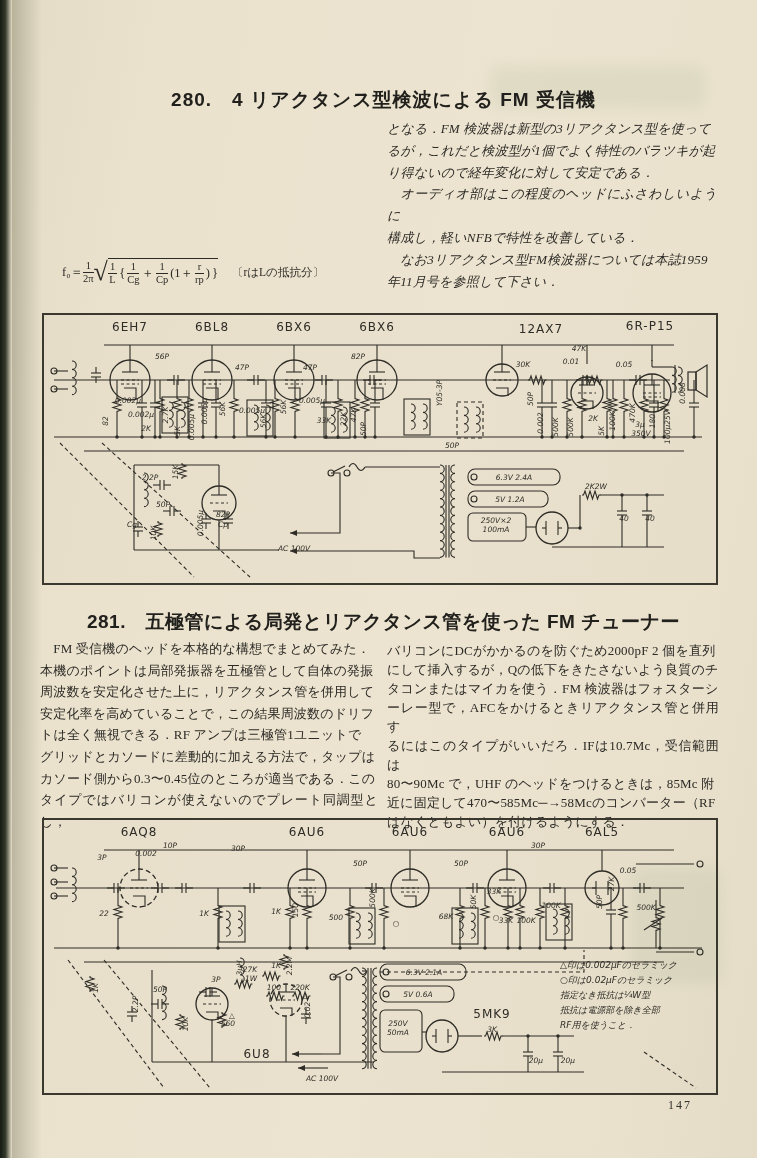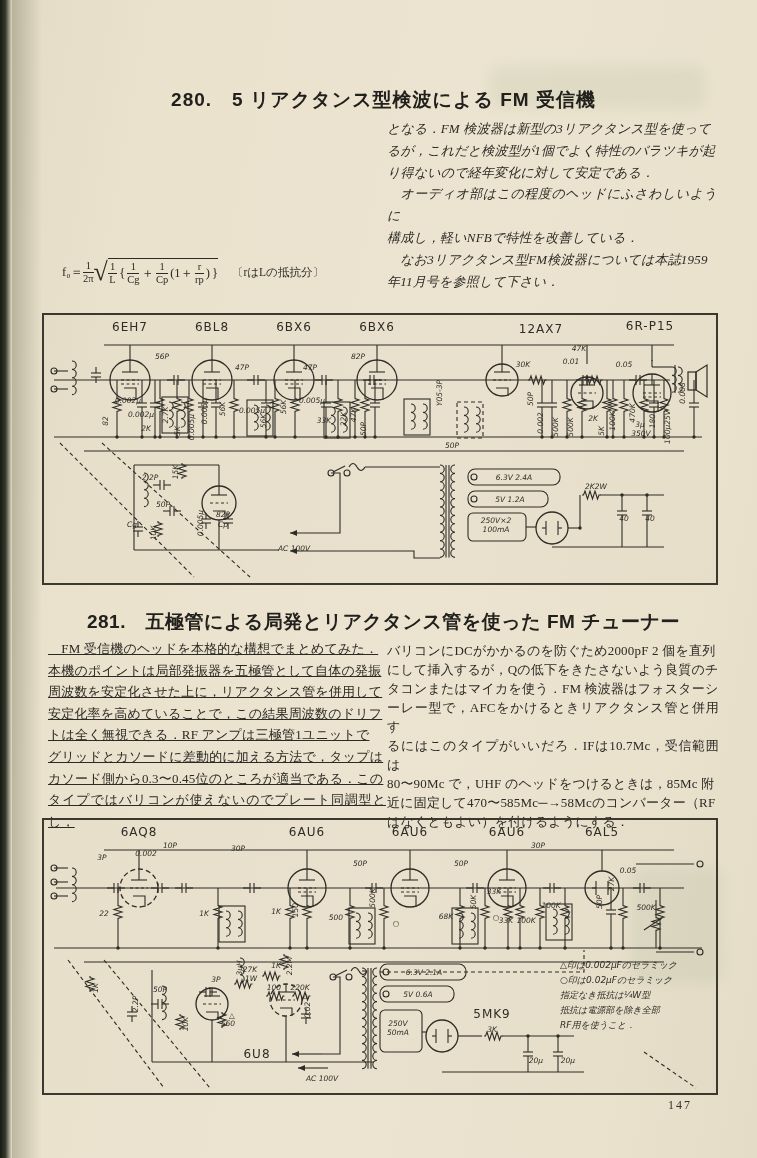--- a/index.html
+++ b/index.html
@@ -12,21 +12,21 @@
     background:linear-gradient(to right,rgba(70,70,45,.28),rgba(0,0,0,0));}
   .ghost{position:absolute;background:rgba(120,150,112,.10);filter:blur(7px);border-radius:10px;}
   .title{position:absolute;left:40px;right:30px;text-align:center;
     font-family:"Liberation Sans","DejaVu Sans",sans-serif;font-weight:bold;color:#21201c;}
   .t280{top:74px;font-size:19px;letter-spacing:1px;}
   .t281{top:596px;font-size:19px;letter-spacing:.5px;}
   .coltext{position:absolute;white-space:pre-line;font-size:13px;line-height:21.8px;
     letter-spacing:.2px;text-align:justify;}
   .c280l{left:57px;top:112px;width:328px;}
   .c280r{left:387px;top:118px;width:330px;font-style:italic;}
-  .c281l{left:48px;top:638px;width:338px;line-height:21.6px;text-decoration:underline;}
+  .c281l{left:40px;top:638px;width:338px;line-height:21.6px;}
   .c281r{left:387px;top:641px;width:332px;line-height:19px;}
   .formula{position:absolute;left:62px;top:258px;width:330px;font-size:12.5px;
     display:flex;align-items:center;gap:0;color:#2c2a26;}
   .frac{display:inline-flex;flex-direction:column;text-align:center;font-size:10.5px;line-height:1.15;}
   .frac .num{border-bottom:1px solid #2c2a26;padding:0 2px;}
   .sqrtsign{font-size:26px;font-weight:normal;line-height:.8;}
   .radicand{display:inline-flex;align-items:center;gap:2px;border-top:1.4px solid #2c2a26;padding-top:2px;}
   .fnote{margin-left:14px;font-size:11.5px;}
   .schem{position:absolute;border:2px solid #3a382f;margin:0;padding:0;background:rgba(0,0,0,0.012);}
   .s1{left:42px;top:313px;width:672px;height:268px;}
@@ -35,21 +35,21 @@
 </style>
 </head>
 <body>
 
 <div class="page">
   <div class="binding"></div>
   <div class="binding-soft"></div>
   <div class="ghost" style="left:490px;top:66px;width:215px;height:42px;"></div>
   <div class="ghost" style="left:632px;top:868px;width:90px;height:115px;"></div>
 
-  <h1 class="title t280">280.　5 リアクタンス型検波による FM 受信機</h1>
+  <h1 class="title t280">280.　4 リアクタンス型検波による FM 受信機</h1>
   <div class="coltext c280r">となる．FM 検波器は新型の3リアクタンス型を使って
 るが，これだと検波型が1個でよく特性のバラツキが起
 り得ないので経年変化に対して安定である．
 　オーディオ部はこの程度のヘッドにふさわしいように
 構成し，軽いNFBで特性を改善している．
 　なお3リアクタンス型FM検波器については本誌1959
 年11月号を参照して下さい．</div>
 
   <div class="formula">
     <span>f₀＝</span>

